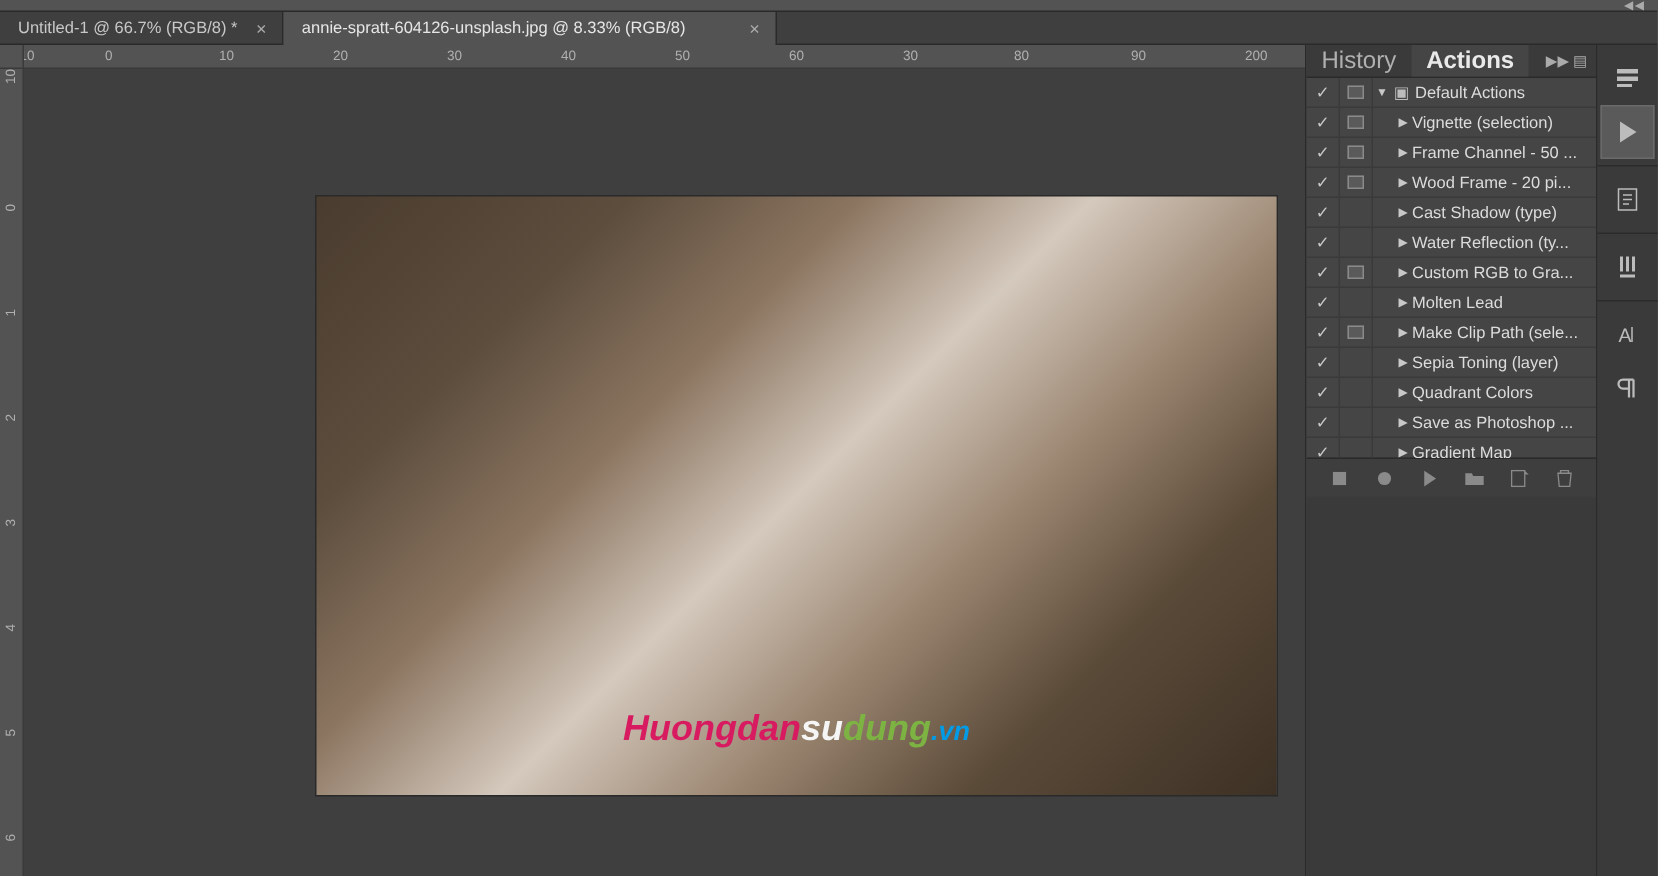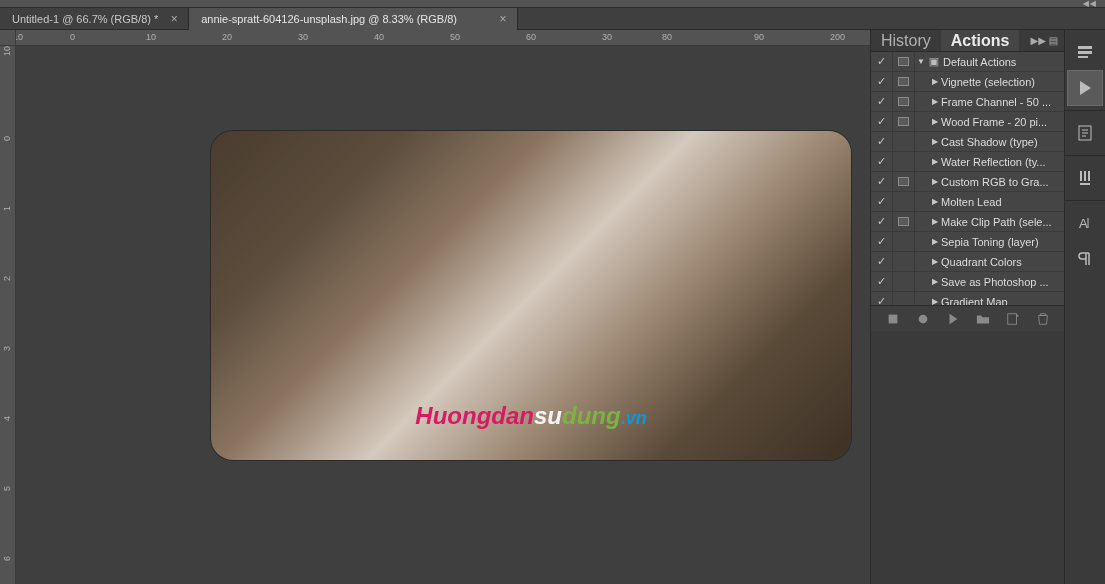--- a/index.html
+++ b/index.html
@@ -19,21 +19,21 @@
 .main { flex: 1; display: flex; min-height: 0; }
 
 
 .canvas-col { flex: 1; display: flex; flex-direction: column; min-width: 0; position: relative; }
 .ruler-corner { position: absolute; top: 0; left: 0; width: 16px; height: 16px; background: #535353; border-right: 1px solid #3a3a3a; border-bottom: 1px solid #3a3a3a; z-index: 3; }
 .ruler-h { position: absolute; top: 0; left: 16px; right: 0; height: 16px; background: #535353; border-bottom: 1px solid #3a3a3a; z-index: 2; display: flex; }
 .ruler-v { position: absolute; top: 16px; left: 0; width: 16px; bottom: 0; background: #535353; border-right: 1px solid #3a3a3a; z-index: 2; display: flex; flex-direction: column; }
 .tick-h { position: absolute; top: 2px; font-size: 9px; color: #b0b0b0; }
 .tick-v { position: absolute; left: 2px; font-size: 9px; color: #b0b0b0; writing-mode: vertical-rl; transform: rotate(180deg); }
 .canvas-inner { position: absolute; top: 16px; left: 16px; right: 0; bottom: 0; background: #3f3f3f; overflow: hidden; }
-.image-placeholder { position: absolute; top: 85px; left: 195px; width: 640px; height: 329px; background: linear-gradient(135deg, #4a3c2e 0%, #5c4d3d 20%, #8b7560 35%, #d4c9bd 50%, #9a8570 65%, #5a4a38 80%, #3d3125 100%); box-shadow: 0 0 0 1px #2a2a2a; display: flex; align-items: flex-end; justify-content: center; border-radius: 22px; }
+.image-placeholder { position: absolute; top: 85px; left: 195px; width: 640px; height: 399px; background: linear-gradient(135deg, #4a3c2e 0%, #5c4d3d 20%, #8b7560 35%, #d4c9bd 50%, #9a8570 65%, #5a4a38 80%, #3d3125 100%); box-shadow: 0 0 0 1px #2a2a2a; display: flex; align-items: flex-end; justify-content: center; }
 .watermark { margin-bottom: 30px; font-size: 24px; font-weight: 700; }
 .watermark .w1 { color: #d81b60; font-style: italic; }
 .watermark .w2 { color: #f5f5f5; font-style: italic; }
 .watermark .w3 { color: #7cb342; font-style: italic; }
 .watermark .w4 { color: #039be5; font-style: italic; font-size: 18px; }
 
 
 .right-area { width: 235px; display: flex; background: #3f3f3f; border-left: 1px solid #2a2a2a; }
 
 
@@ -94,21 +94,21 @@
     <div class="ruler-h">
       <span class="tick-h" style="left:-6px">-10</span>
       <span class="tick-h" style="left:54px">0</span>
       <span class="tick-h" style="left:130px">10</span>
       <span class="tick-h" style="left:206px">20</span>
       <span class="tick-h" style="left:282px">30</span>
       <span class="tick-h" style="left:358px">40</span>
       <span class="tick-h" style="left:434px">50</span>
       <span class="tick-h" style="left:510px">60</span>
       <span class="tick-h" style="left:586px">30</span>
-      <span class="tick-h" style="left:646px">80</span>
+      <span class="tick-h" style="left:660px">80</span>
       <span class="tick-h" style="left:738px">90</span>
       <span class="tick-h" style="left:814px">200</span>
     </div>
     <div class="ruler-v">
       <span class="tick-v" style="top:0px">10</span>
       <span class="tick-v" style="top:90px">0</span>
       <span class="tick-v" style="top:160px">1</span>
       <span class="tick-v" style="top:230px">2</span>
       <span class="tick-v" style="top:300px">3</span>
       <span class="tick-v" style="top:370px">4</span>

